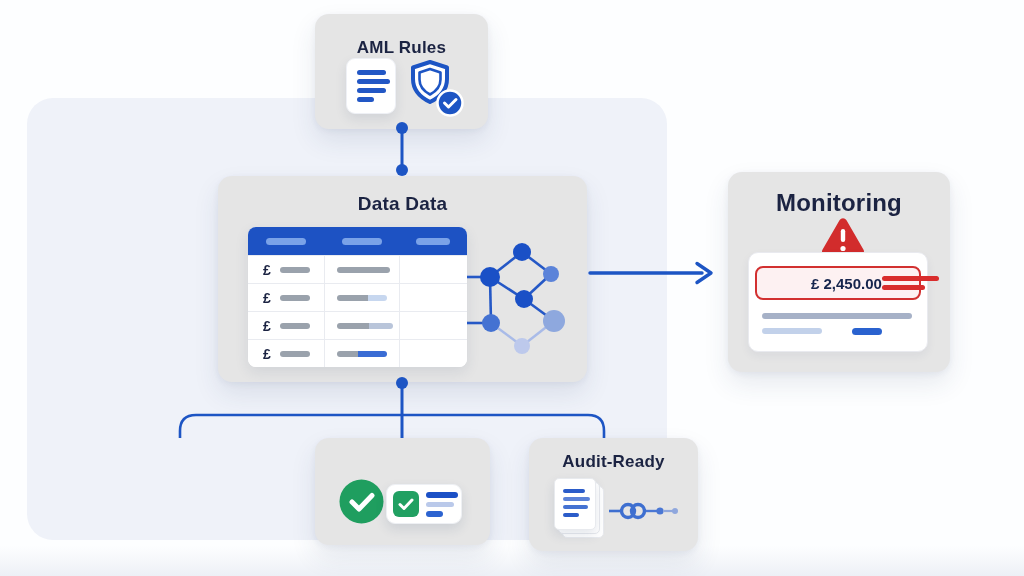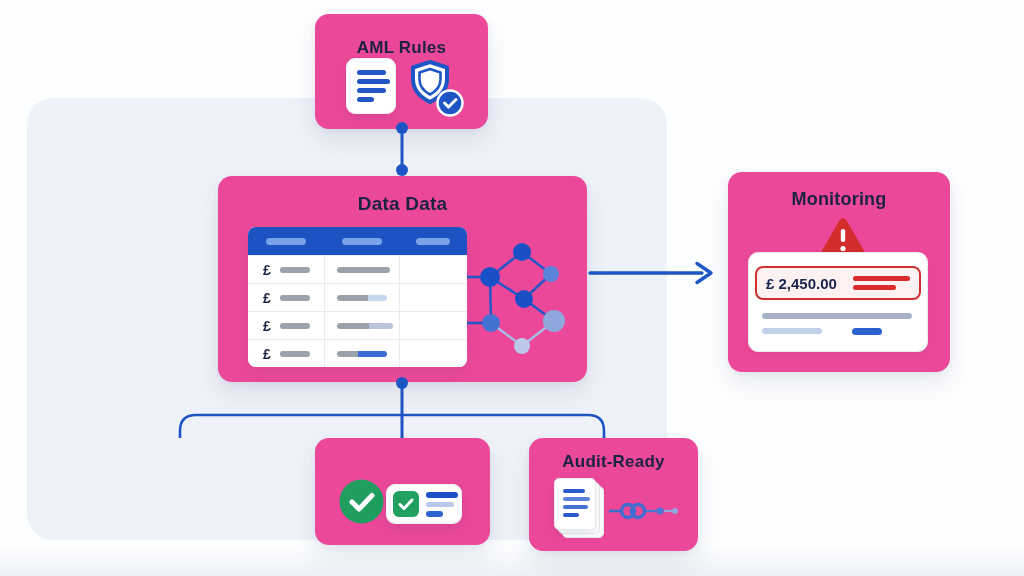--- a/index.html
+++ b/index.html
@@ -5,21 +5,21 @@
   * { margin:0; padding:0; box-sizing:border-box; }
   html,body { width:1024px; height:576px; overflow:hidden; }
   body { font-family:"Liberation Sans", sans-serif; background:#fdfeff; }
   .stage { position:relative; width:1024px; height:576px; background:#fdfeff; }
 
   .canvas-tint { position:absolute; left:27px; top:98px; width:640px; height:442px;
     background:#eff2f9; border-radius:26px; }
   .floor { position:absolute; left:0; bottom:0; width:1024px; height:30px;
     background:linear-gradient(180deg, rgba(234,239,246,0), #edf0f6); }
 
-  .card { position:absolute; background:#ec4899; border-radius:14px;
+  .card { position:absolute; background:#e5e5e5; border-radius:14px;
     box-shadow:0 12px 26px rgba(35,55,95,.10), 0 2px 6px rgba(35,55,95,.06); }
   .card-title { position:absolute; left:0; right:0; text-align:center;
     font-weight:700; color:#1b2342; letter-spacing:.2px; }
 
   
   .aml { left:315px; top:14px; width:173px; height:115px; }
   .aml .card-title { top:24px; font-size:17px; }
   .doc-tile { position:absolute; left:31px; top:44px; width:50px; height:56px;
     background:#fff; border-radius:9px; border:1px solid #eef0f5;
     box-shadow:0 5px 12px rgba(35,55,95,.10); }
@@ -38,28 +38,28 @@
   .col-a { width:76px; display:flex; align-items:center; padding-left:15px; }
   .col-b { width:75px; display:flex; align-items:center; padding-left:12px; border-left:1px solid #e9ebf0; }
   .col-c { width:68px; border-left:1px solid #e9ebf0; }
   .cur { font-size:14px; font-weight:700; color:#1b2342; }
   .gpill { width:30px; height:6px; border-radius:3px; background:#9aa2ac; margin-left:9px; }
   .seg-bar { display:flex; height:6px; border-radius:3px; overflow:hidden; }
   .seg { height:6px; }
 
   
   .mon { left:728px; top:172px; width:222px; height:200px; }
-  .mon .card-title { top:17px; font-size:18px; }
+  .mon .card-title { top:17px; font-size:24px; }
   .mon-inner { position:absolute; left:20px; top:80px; width:180px; height:100px;
     background:#fff; border:1px solid #e9eaef; border-radius:10px;
     box-shadow:0 4px 10px rgba(35,55,95,.06); }
   .alert-row { position:absolute; left:6px; top:13px; width:166px; height:34px;
     background:#fdf1f2; border:2px solid #d23030; border-radius:8px;
     display:flex; align-items:center; padding:0 9px; }
-  .alert-amount { font-size:15px; font-weight:700; color:#16254d; white-space:nowrap; }
+  .alert-amount { font-size:15px; font-weight:700; color:#16254d; white-space:nowrap;margin-left:45px; }
   .alert-bars { margin-left:auto; display:flex; flex-direction:column; gap:4px; align-items:flex-start; }
   .rbar { height:5px; border-radius:3px; background:#d92d2d; }
   .mrow2 { position:absolute; left:13px; top:60px; width:150px; height:6px; border-radius:3px; background:#a6b1c7; }
   .mrow3a { position:absolute; left:13px; top:75px; width:60px; height:6px; border-radius:3px; background:#c2d1ea; }
   .mrow3b { position:absolute; left:103px; top:74.5px; width:30px; height:7px; border-radius:4px; background:#2a62cf; }
   .warn-tri { position:absolute; left:92px; top:44px; }
 
   
   .timely { left:88px; top:438px; width:180px; height:107px; }
   .accurate { left:315px; top:438px; width:175px; height:107px; }

